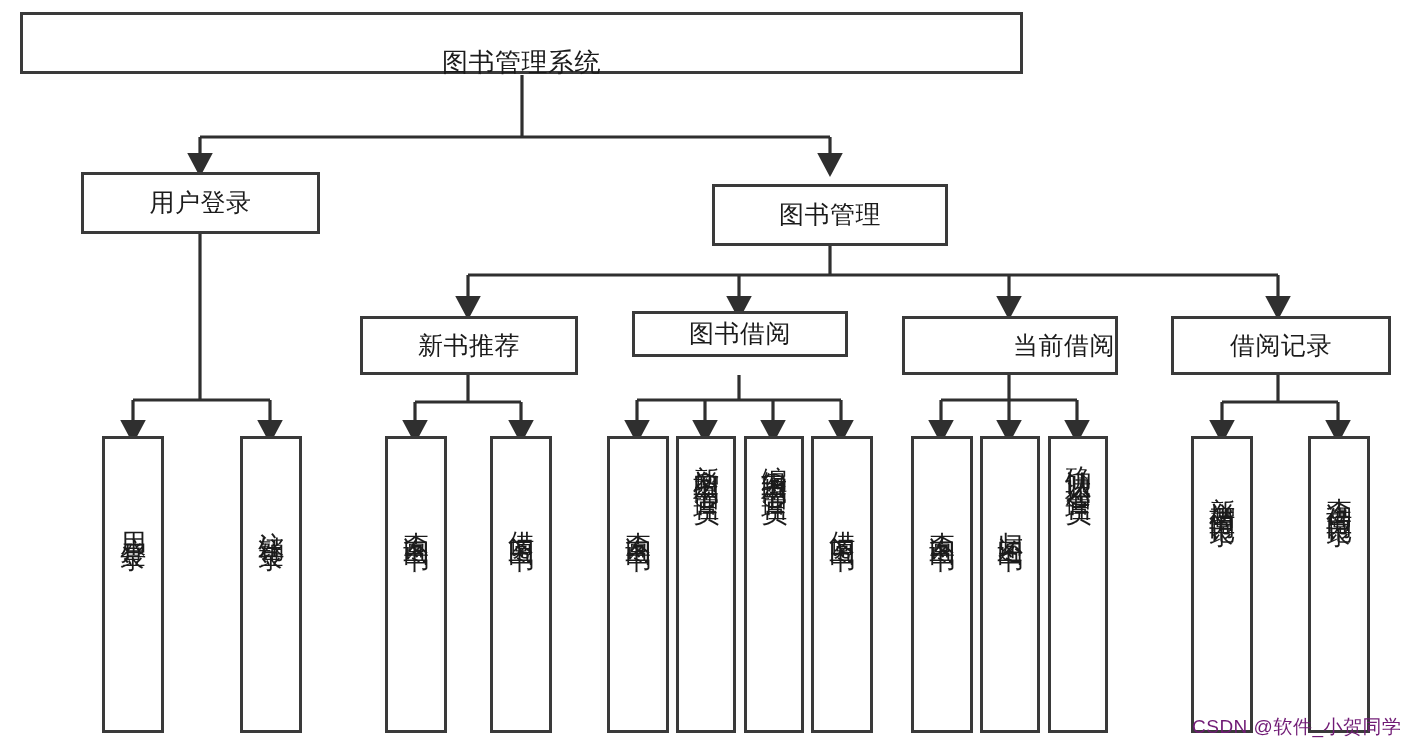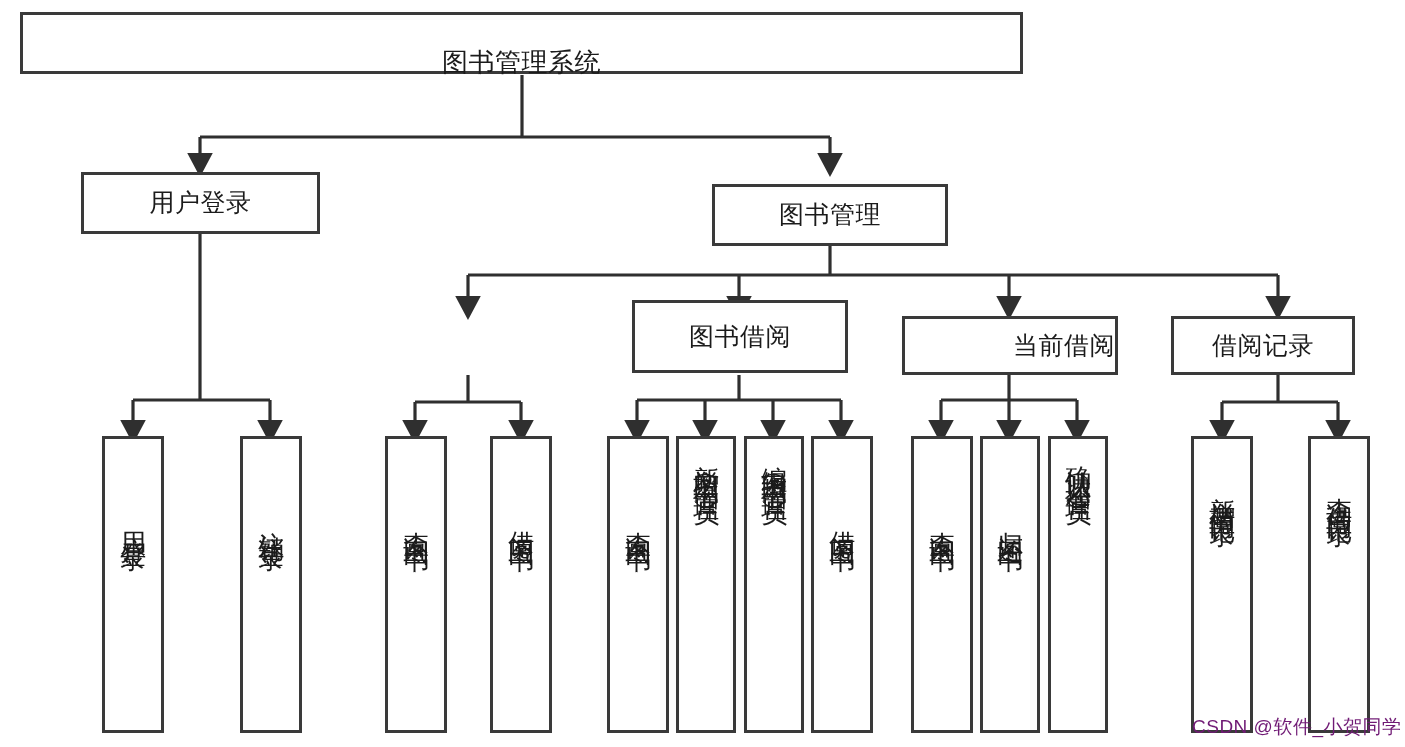--- a/index.html
+++ b/index.html
@@ -132,27 +132,30 @@
     <span class="label">图书管理系统</span>
   </div>
 
   <div class="node horiz" style="left:81px; top:172px; width:239px; height:62px;">
     <span class="label">用户登录</span>
   </div>
   <div class="node horiz" style="left:712px; top:172px; width:236px; height:62px;margin-top:12px;">
     <span class="label">图书管理</span>
   </div>
 
-  <div class="node horiz" style="left:632px; top:300px; width:216px; height:73px;">
+  <div class="node horiz" style="left:360px; top:316px; width:218px; height:59px;">
+    <span class="label">新书推荐</span>
+  </div>
+  <div class="node horiz" style="left:632px; top:311px; width:216px; height:46px;">
     <span class="label">图书借阅</span>
   </div>
   <div class="node horiz" style="left:902px; top:316px; width:216px; height:59px;justify-content:flex-end;">
     <span class="label">当前借阅</span>
   </div>
-  <div class="node horiz" style="left:1171px; top:316px; width:184px; height:59px;">
+  <div class="node horiz" style="left:1171px; top:316px; width:220px; height:59px;">
     <span class="label">借阅记录</span>
   </div>
 
   <div class="node vert" style="left:102px; top:436px; width:62px; height:297px; padding-top:72px;">
     <span class="label">用户登录</span>
   </div>
   <div class="node vert" style="left:240px; top:436px; width:62px; height:297px; padding-top:72px;">
     <span class="label">注销登录</span>
   </div>
 

